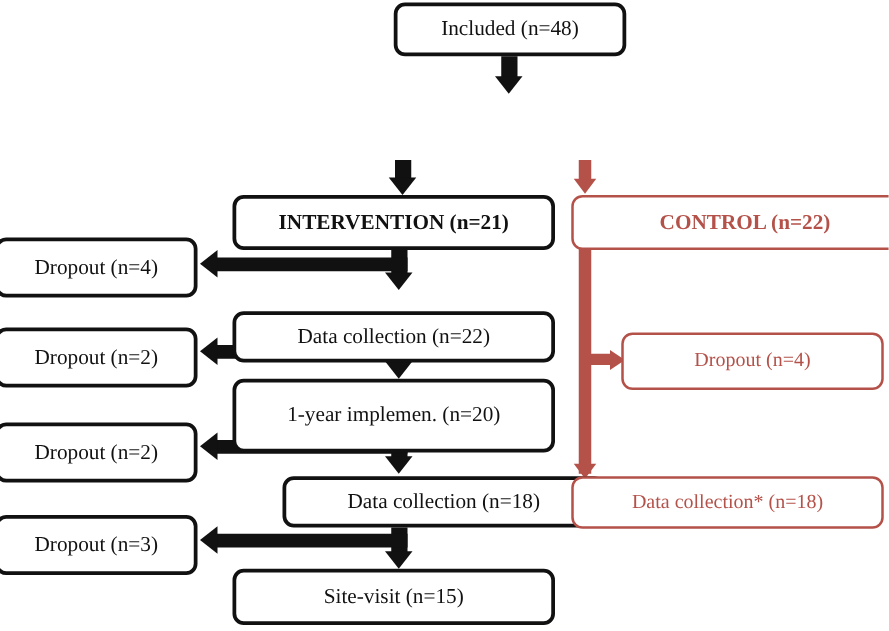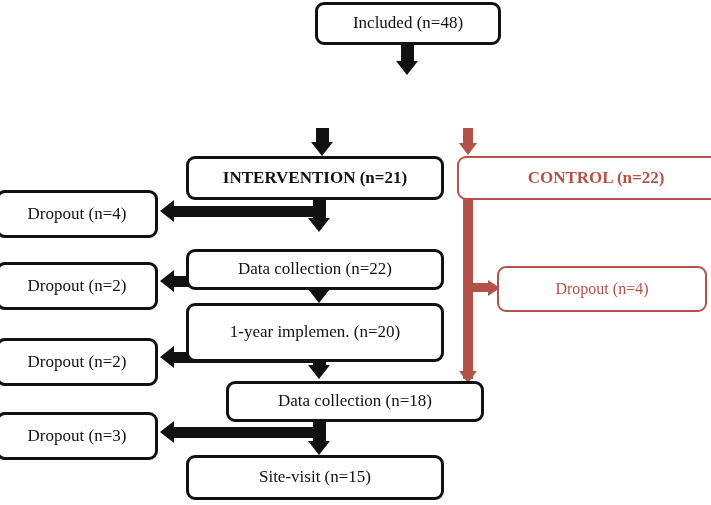--- a/index.html
+++ b/index.html
@@ -178,14 +178,17 @@
   </div>
 
   <div class="node black fs-17" style="left:186px; top:455px; width:258px; height:45px;">
     <span class="label">Site-visit (n=15)</span>
   </div>
 
   <div class="node red fs-16" style="left:497px; top:266px; width:210px; height:46px;">
     <span class="label">Dropout (n=4)</span>
   </div>
 
+  <div class="node red fs-16" style="left:457px; top:381px; width:250px; height:42px;">
+    <span class="label">Data collection* (n=18)</span>
+  </div>
 
 </div>
 
 </body></html>

